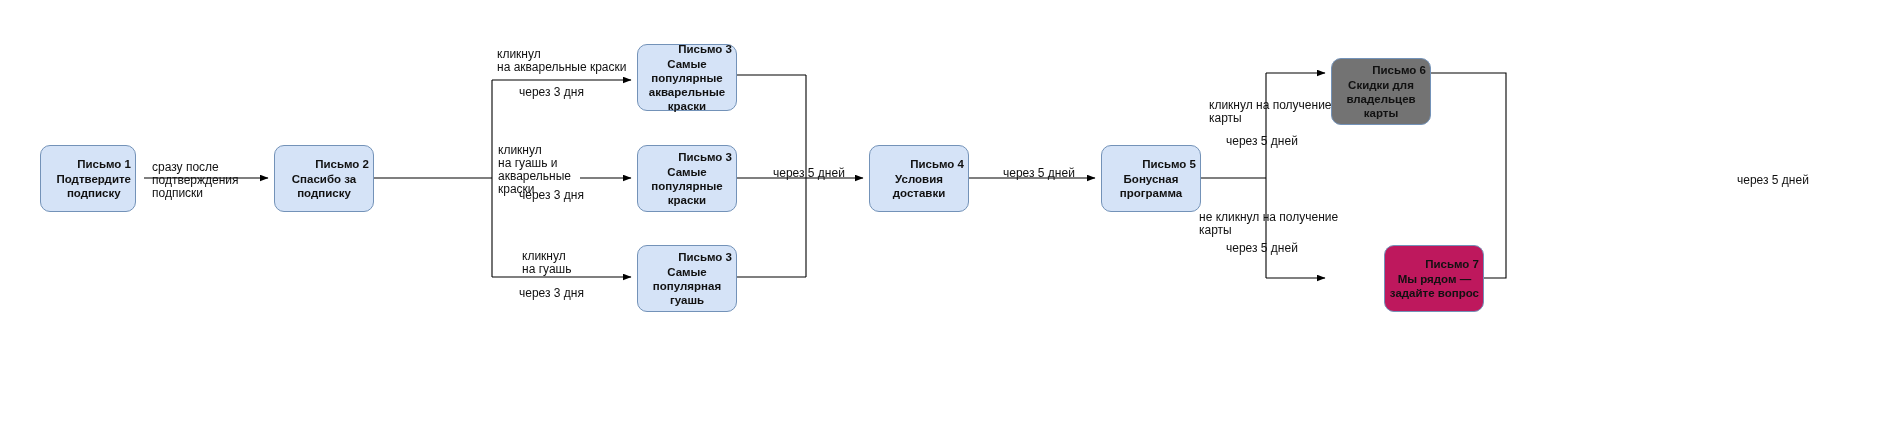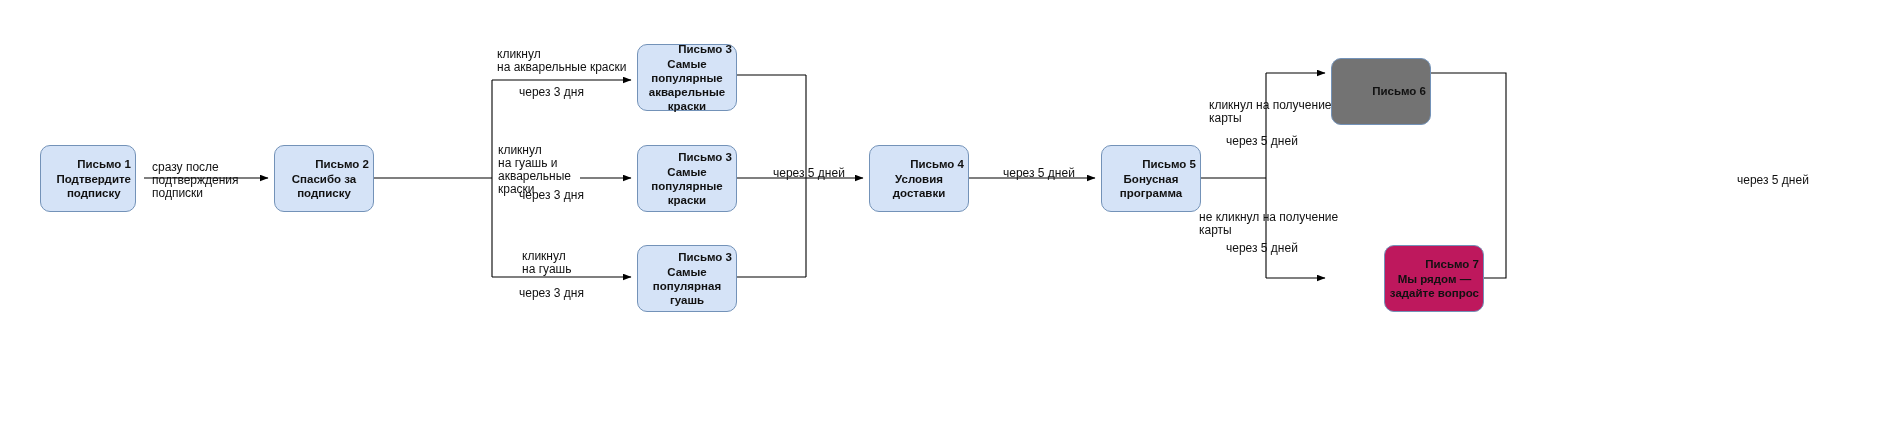--- a/index.html
+++ b/index.html
@@ -121,20 +121,21 @@
       <div class="node" style="left: 869px; top: 145px; width: 100px; height: 67px; background: rgb(213, 227, 247); border-color: rgb(115, 146, 184);">
         <div class="title">Письмо 4</div>
         <div class="sub">Условия доставки</div>
       </div>
       <div class="node" style="left: 1101px; top: 145px; width: 100px; height: 67px; background: rgb(213, 227, 247); border-color: rgb(115, 146, 184);">
         <div class="title">Письмо 5</div>
         <div class="sub">Бонусная программа</div>
       </div>
       <div class="node" style="left: 1331px; top: 39px; width: 100px; height: 67px; background: #737373; border-color: rgb(115, 146, 184); margin-top: 19px;">
         <div class="title">Письмо 6</div>
+        <div class="sub">Скидки для<br>владельцев карты</div>
       </div>
       <div class="node" style="left: 1384px; top: 245px; width: 100px; height: 67px; background: #be185d; border-color: rgb(115, 146, 184);">
         <div class="title">Письмо 7</div>
         <div class="sub">Мы рядом —<br>задайте вопрос</div>
       </div>
     </div>
   <div id="label-layer">
       <div class="elabel" style="left: 152px; top: 161px; width: 114px;">сразу после<br>подтверждения подписки</div>
       <div class="elabel" style="left: 497px; top: 48px; width: 130px;">кликнул<br>на акварельные краски</div>
       <div class="elabel" style="left: 519px; top: 86px; width: 86px;">через 3 дня</div>

